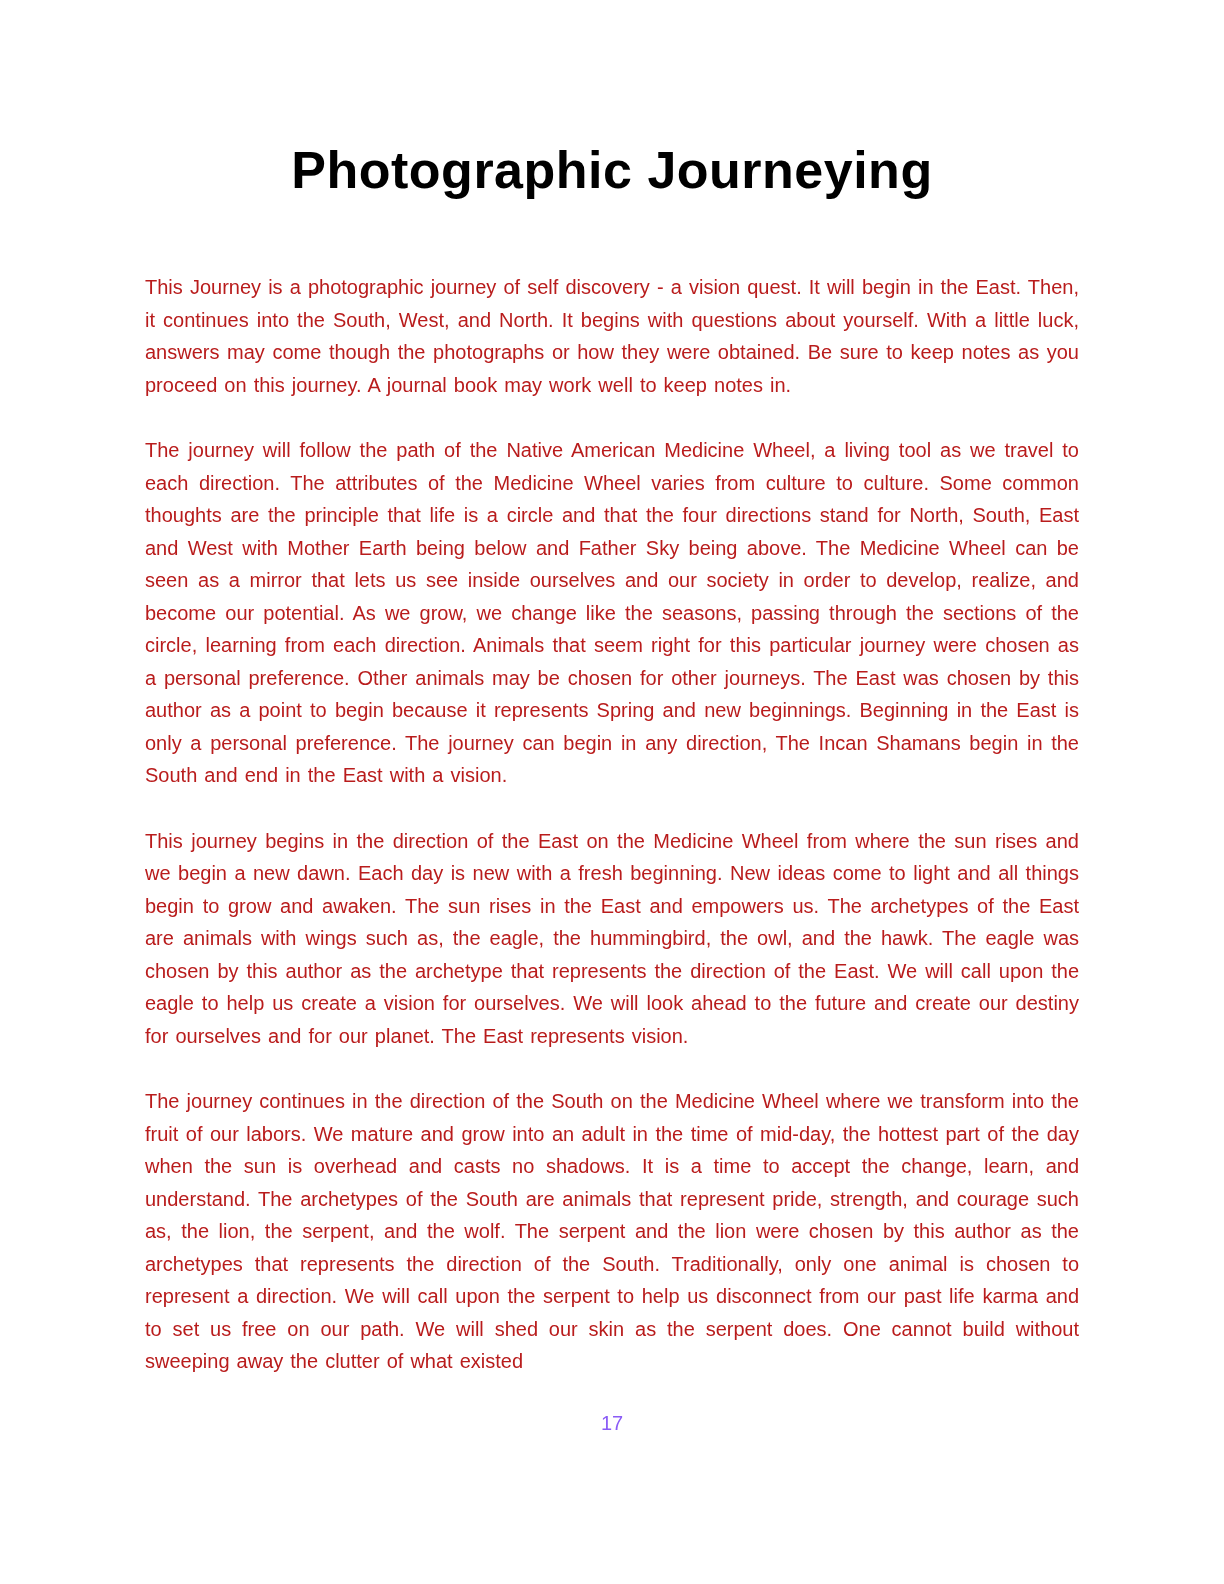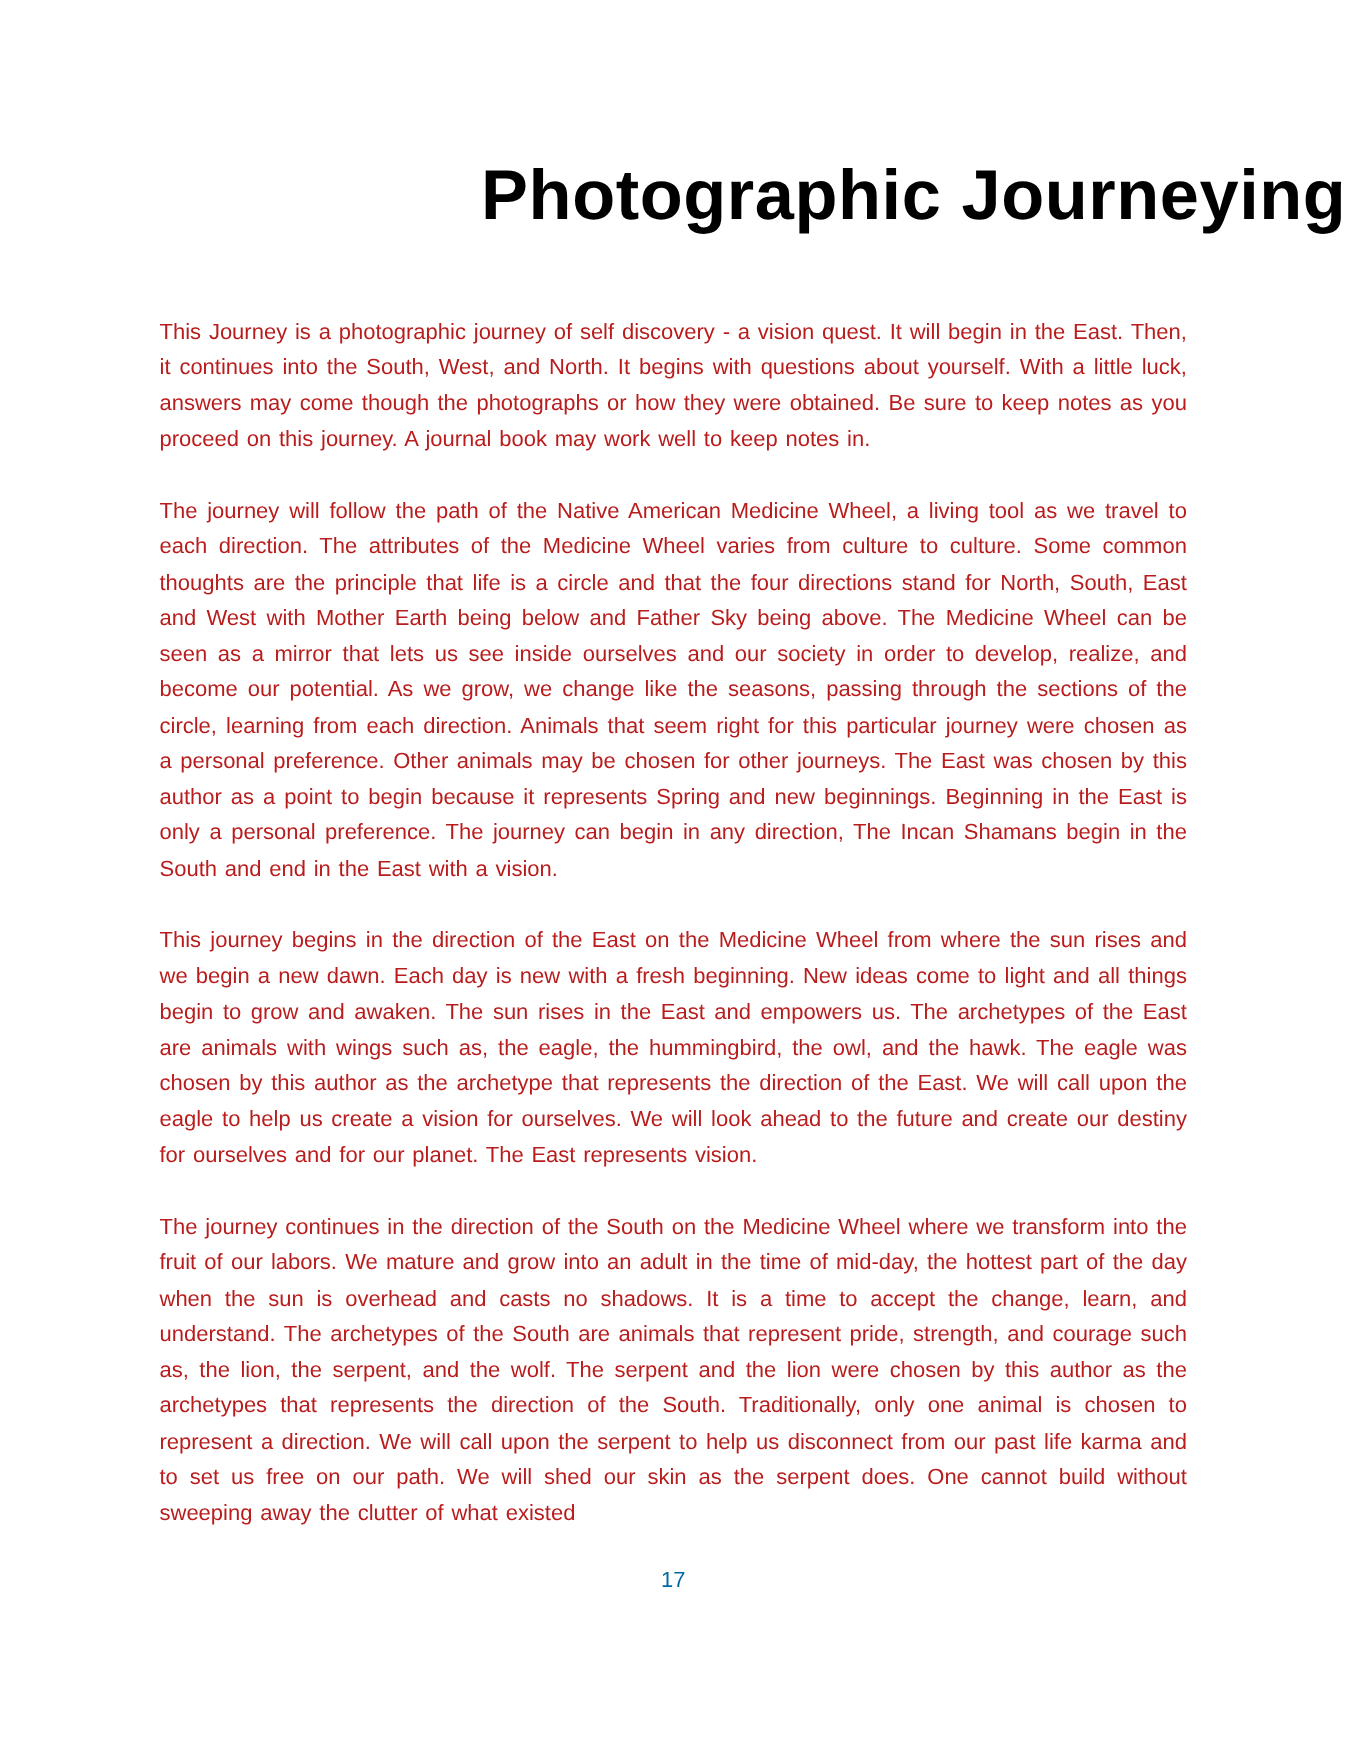--- a/index.html
+++ b/index.html
@@ -13,22 +13,22 @@
     height: 1584px;
     margin: 0 auto;
     background: #ffffff;
     color: #000000;
     font-family: "Liberation Sans", sans-serif;
     overflow: hidden;
   }
   .doc-title {
     margin: 0;
     padding-top: 139px;
-    text-align: right;
-    font-size: 64px;
+    text-align: center;
+    font-size: 52px;
     font-weight: bold;
     line-height: 1.2;
     letter-spacing: 0.5px;
     color: #000000;
   }
   .doc-body {
     width: 934px;
     margin: 70px auto 0 auto;
     font-size: 20px;
     line-height: 32.5px;
@@ -39,21 +39,21 @@
   .doc-body p {
     margin: 0;
   }
   .doc-body p + p {
     margin-top: 33px;
   }
   .page-number {
     margin-top: 34px;
     text-align: center;
     font-size: 20px;
-    color: #0369a1;
+    color: #8b5cf6;
   }
 </style>
 </head>
 <body>
 
 <div class="page">
   <h1 class="doc-title">Photographic Journeying</h1>
 
   <div class="doc-body">
     <p>This Journey is a photographic journey of self discovery - a vision quest. It will begin in the East. Then, it continues into the South, West, and North. It begins with questions about yourself. With a little luck, answers may come though the photographs or how they were obtained. Be sure to keep notes as you proceed on this journey. A journal book may work well to keep notes in.</p>

